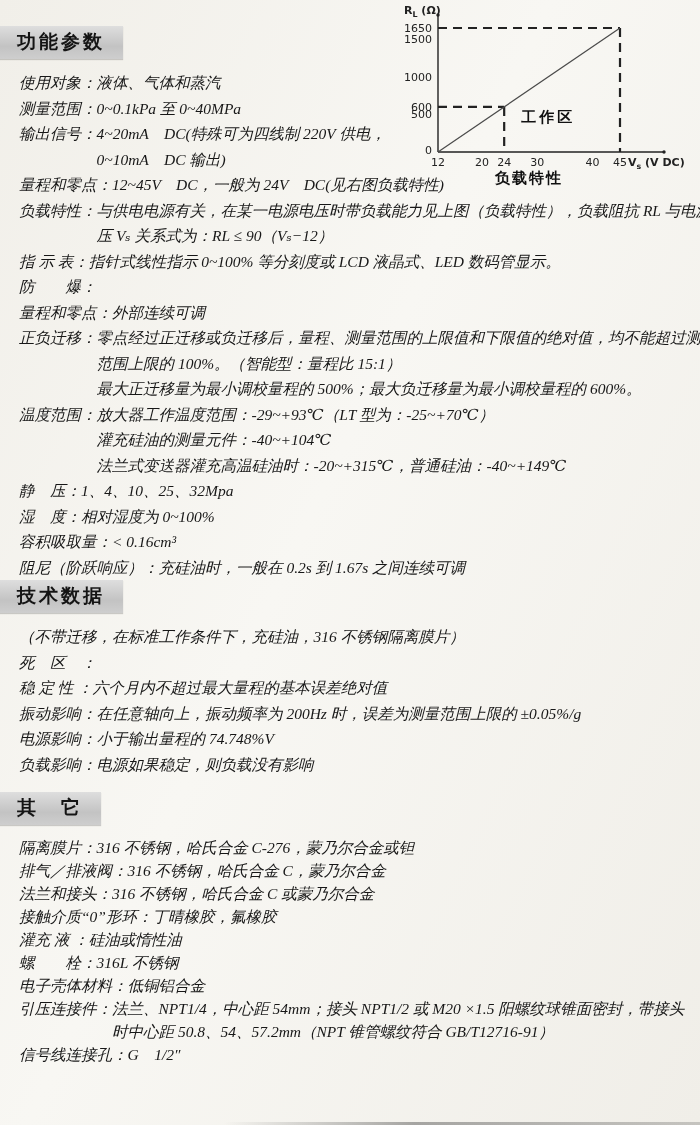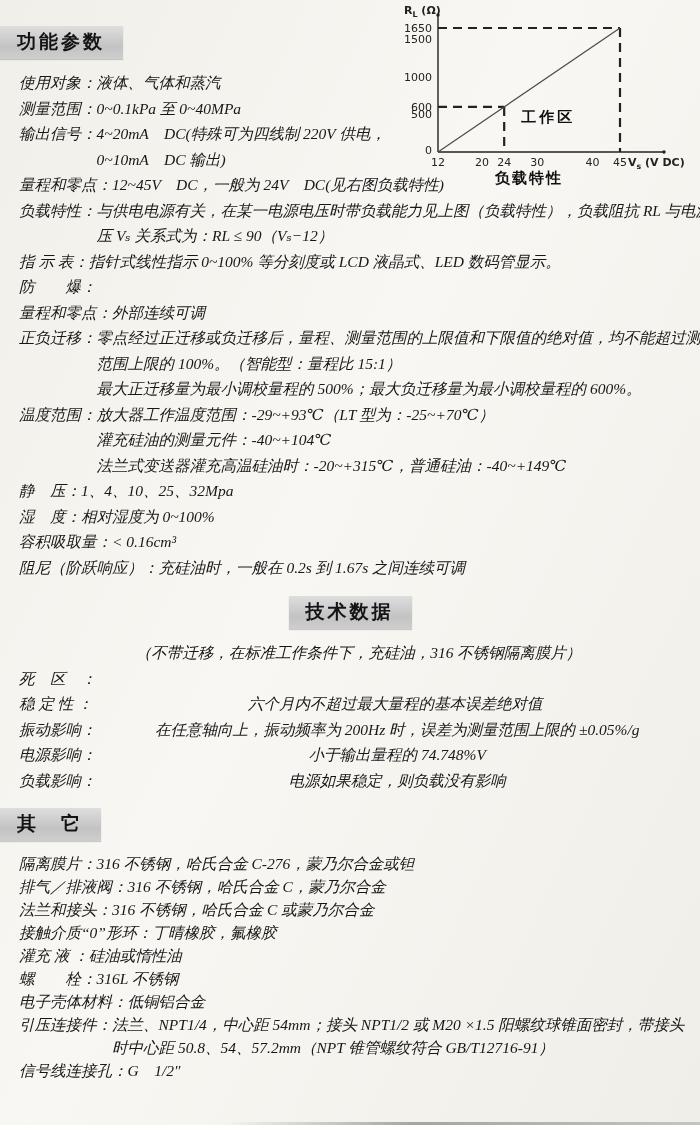--- a/index.html
+++ b/index.html
@@ -21,21 +21,21 @@
     font-weight:bold;font-size:19px;color:#141414;letter-spacing:3px;
     background:linear-gradient(180deg,#dedede 0%,#c3c3c3 62%,#cecece 100%);
     padding:3px 18px 4px 17px;
     box-shadow:0 1px 1px rgba(0,0,0,.18);
   }
   .items{padding:11px 2px 0 19px;font-size:15.5px;font-style:italic;}
   .item{display:flex;align-items:flex-start;line-height:25.5px;}
   .label{white-space:pre;flex:0 0 auto;}
   .content{flex:1 1 auto;min-width:0;}
   .line{white-space:pre;}
-  section.s2{margin-top:16px;text-align:center;}
+  section.s2{margin-top:0;}
   section.s3{margin-top:15px;}
   section.s3 .item{line-height:23px;justify-content:space-between;}
   .chart{position:absolute;top:2px;left:398px;width:300px;height:196px;}
   .chart svg{display:block;}
 </style>
 </head>
 <body>
 
 <div class="page">
 

